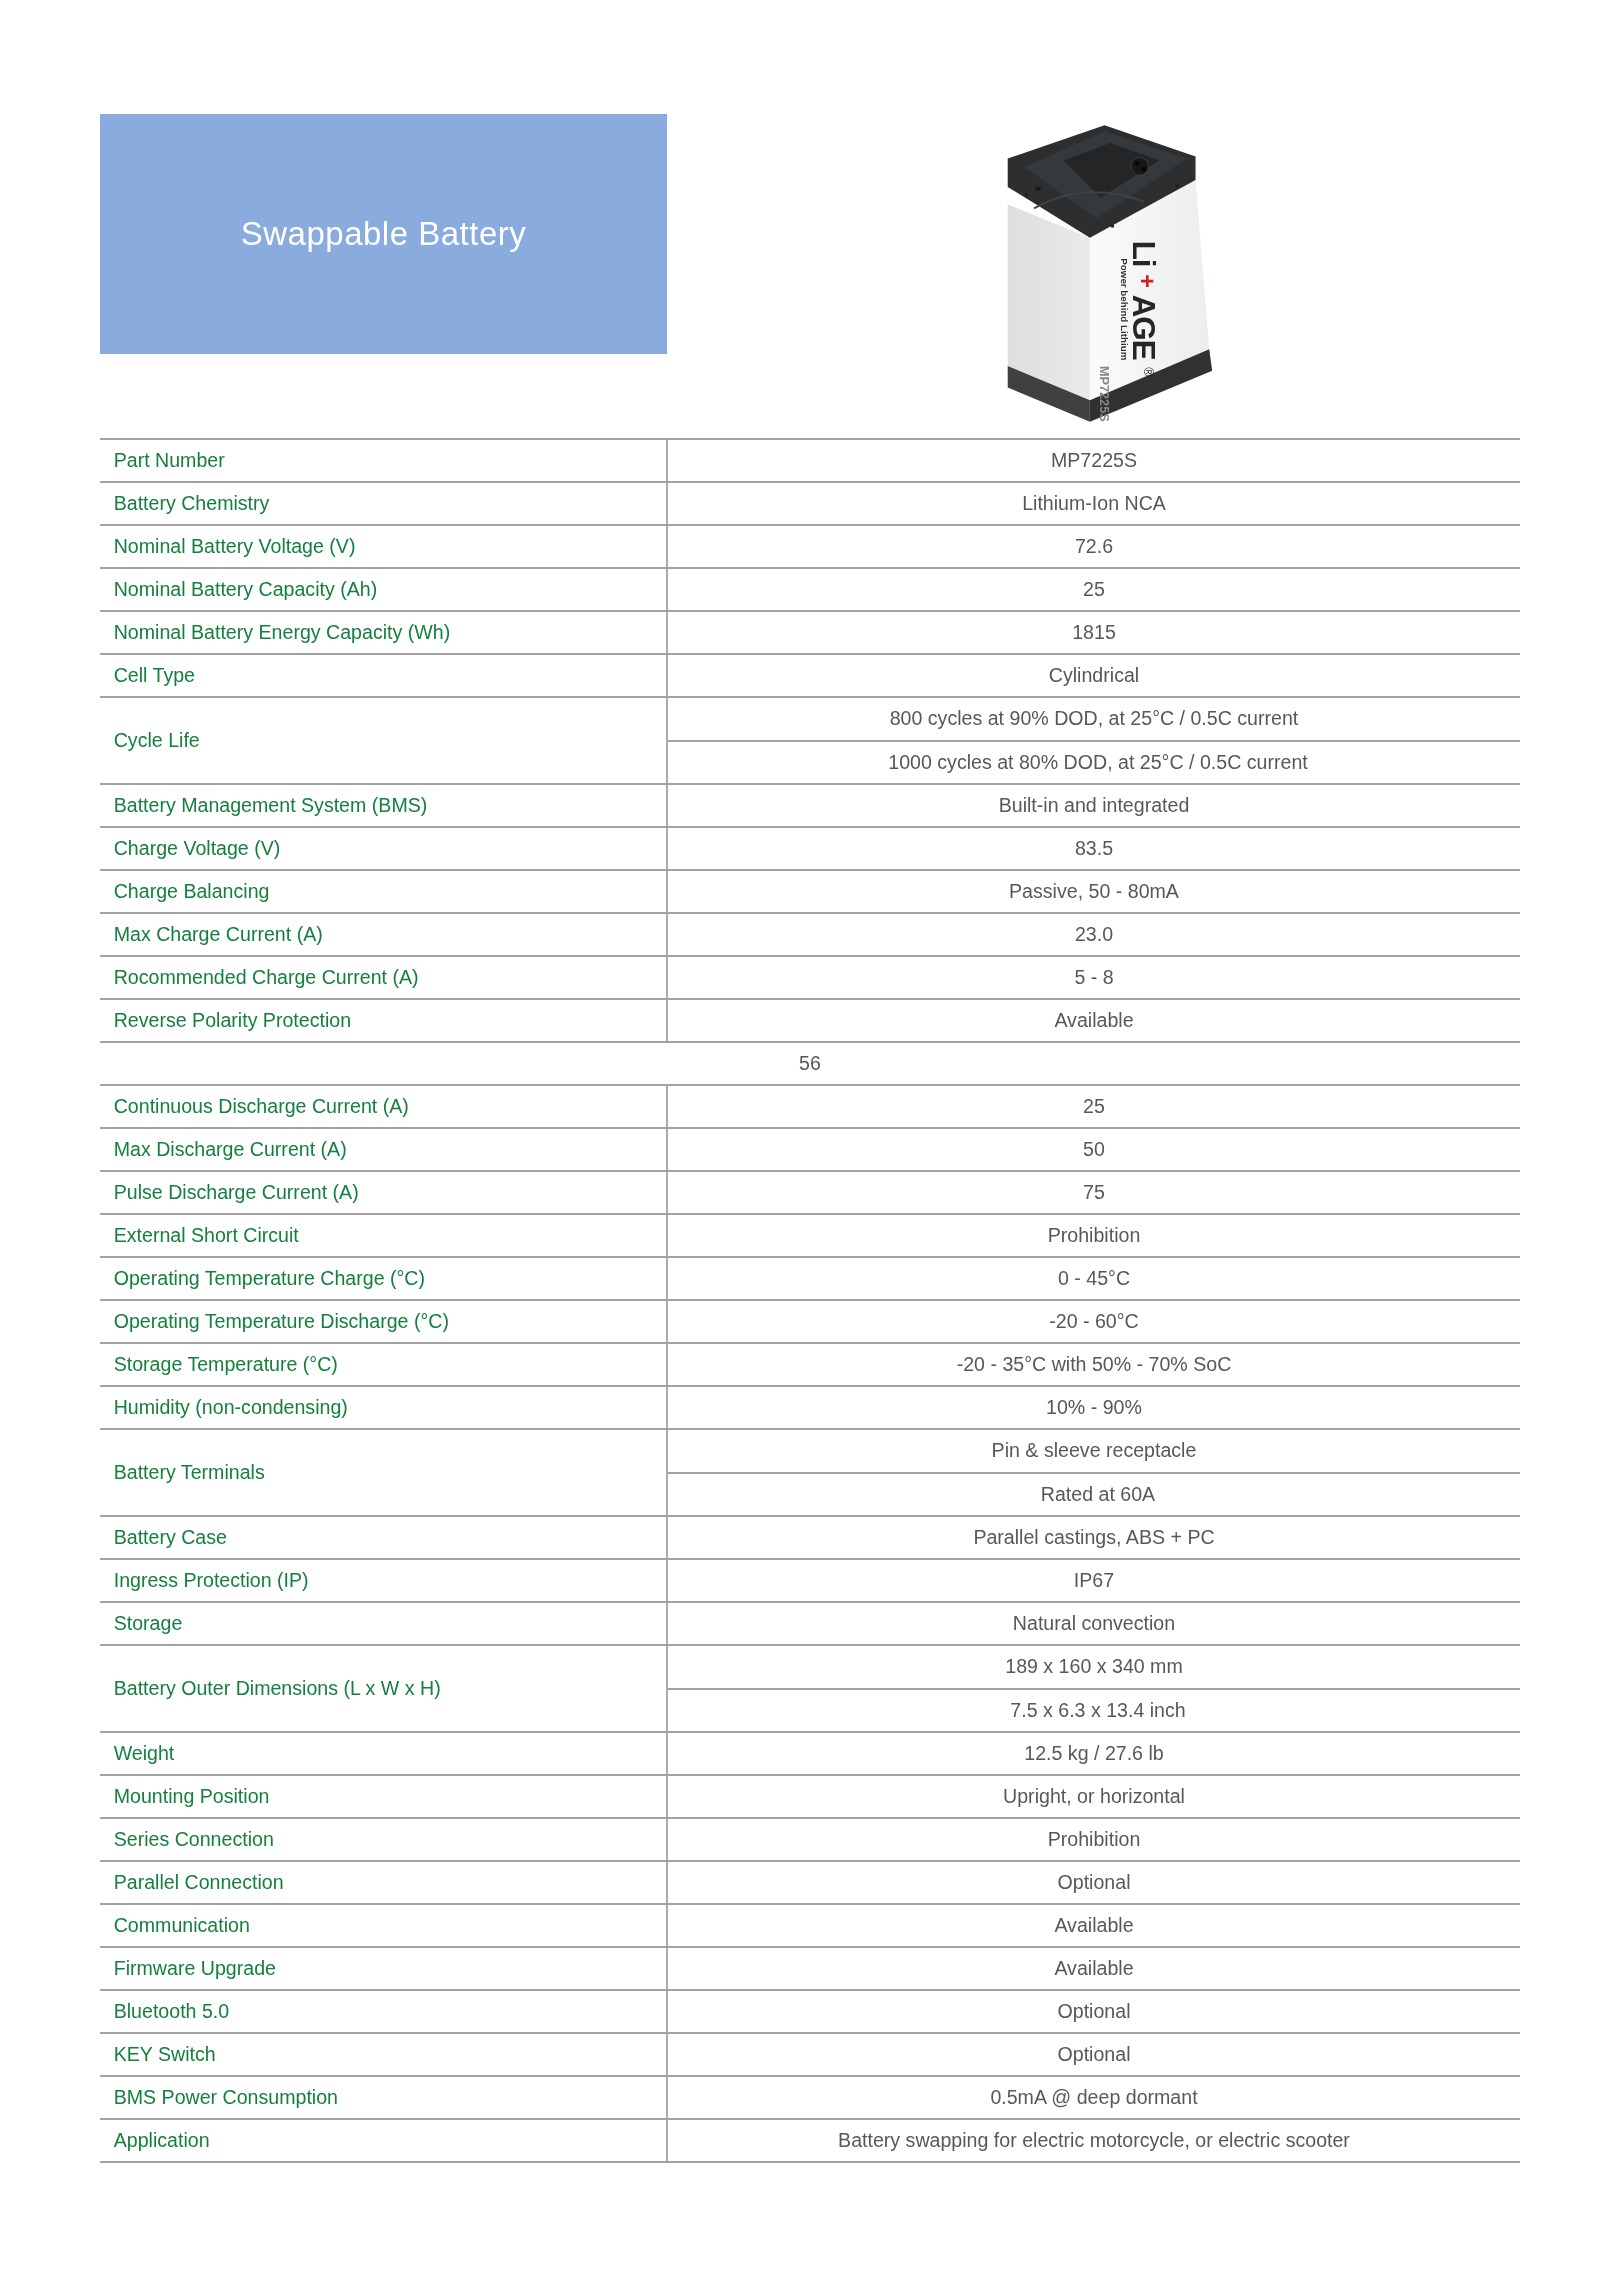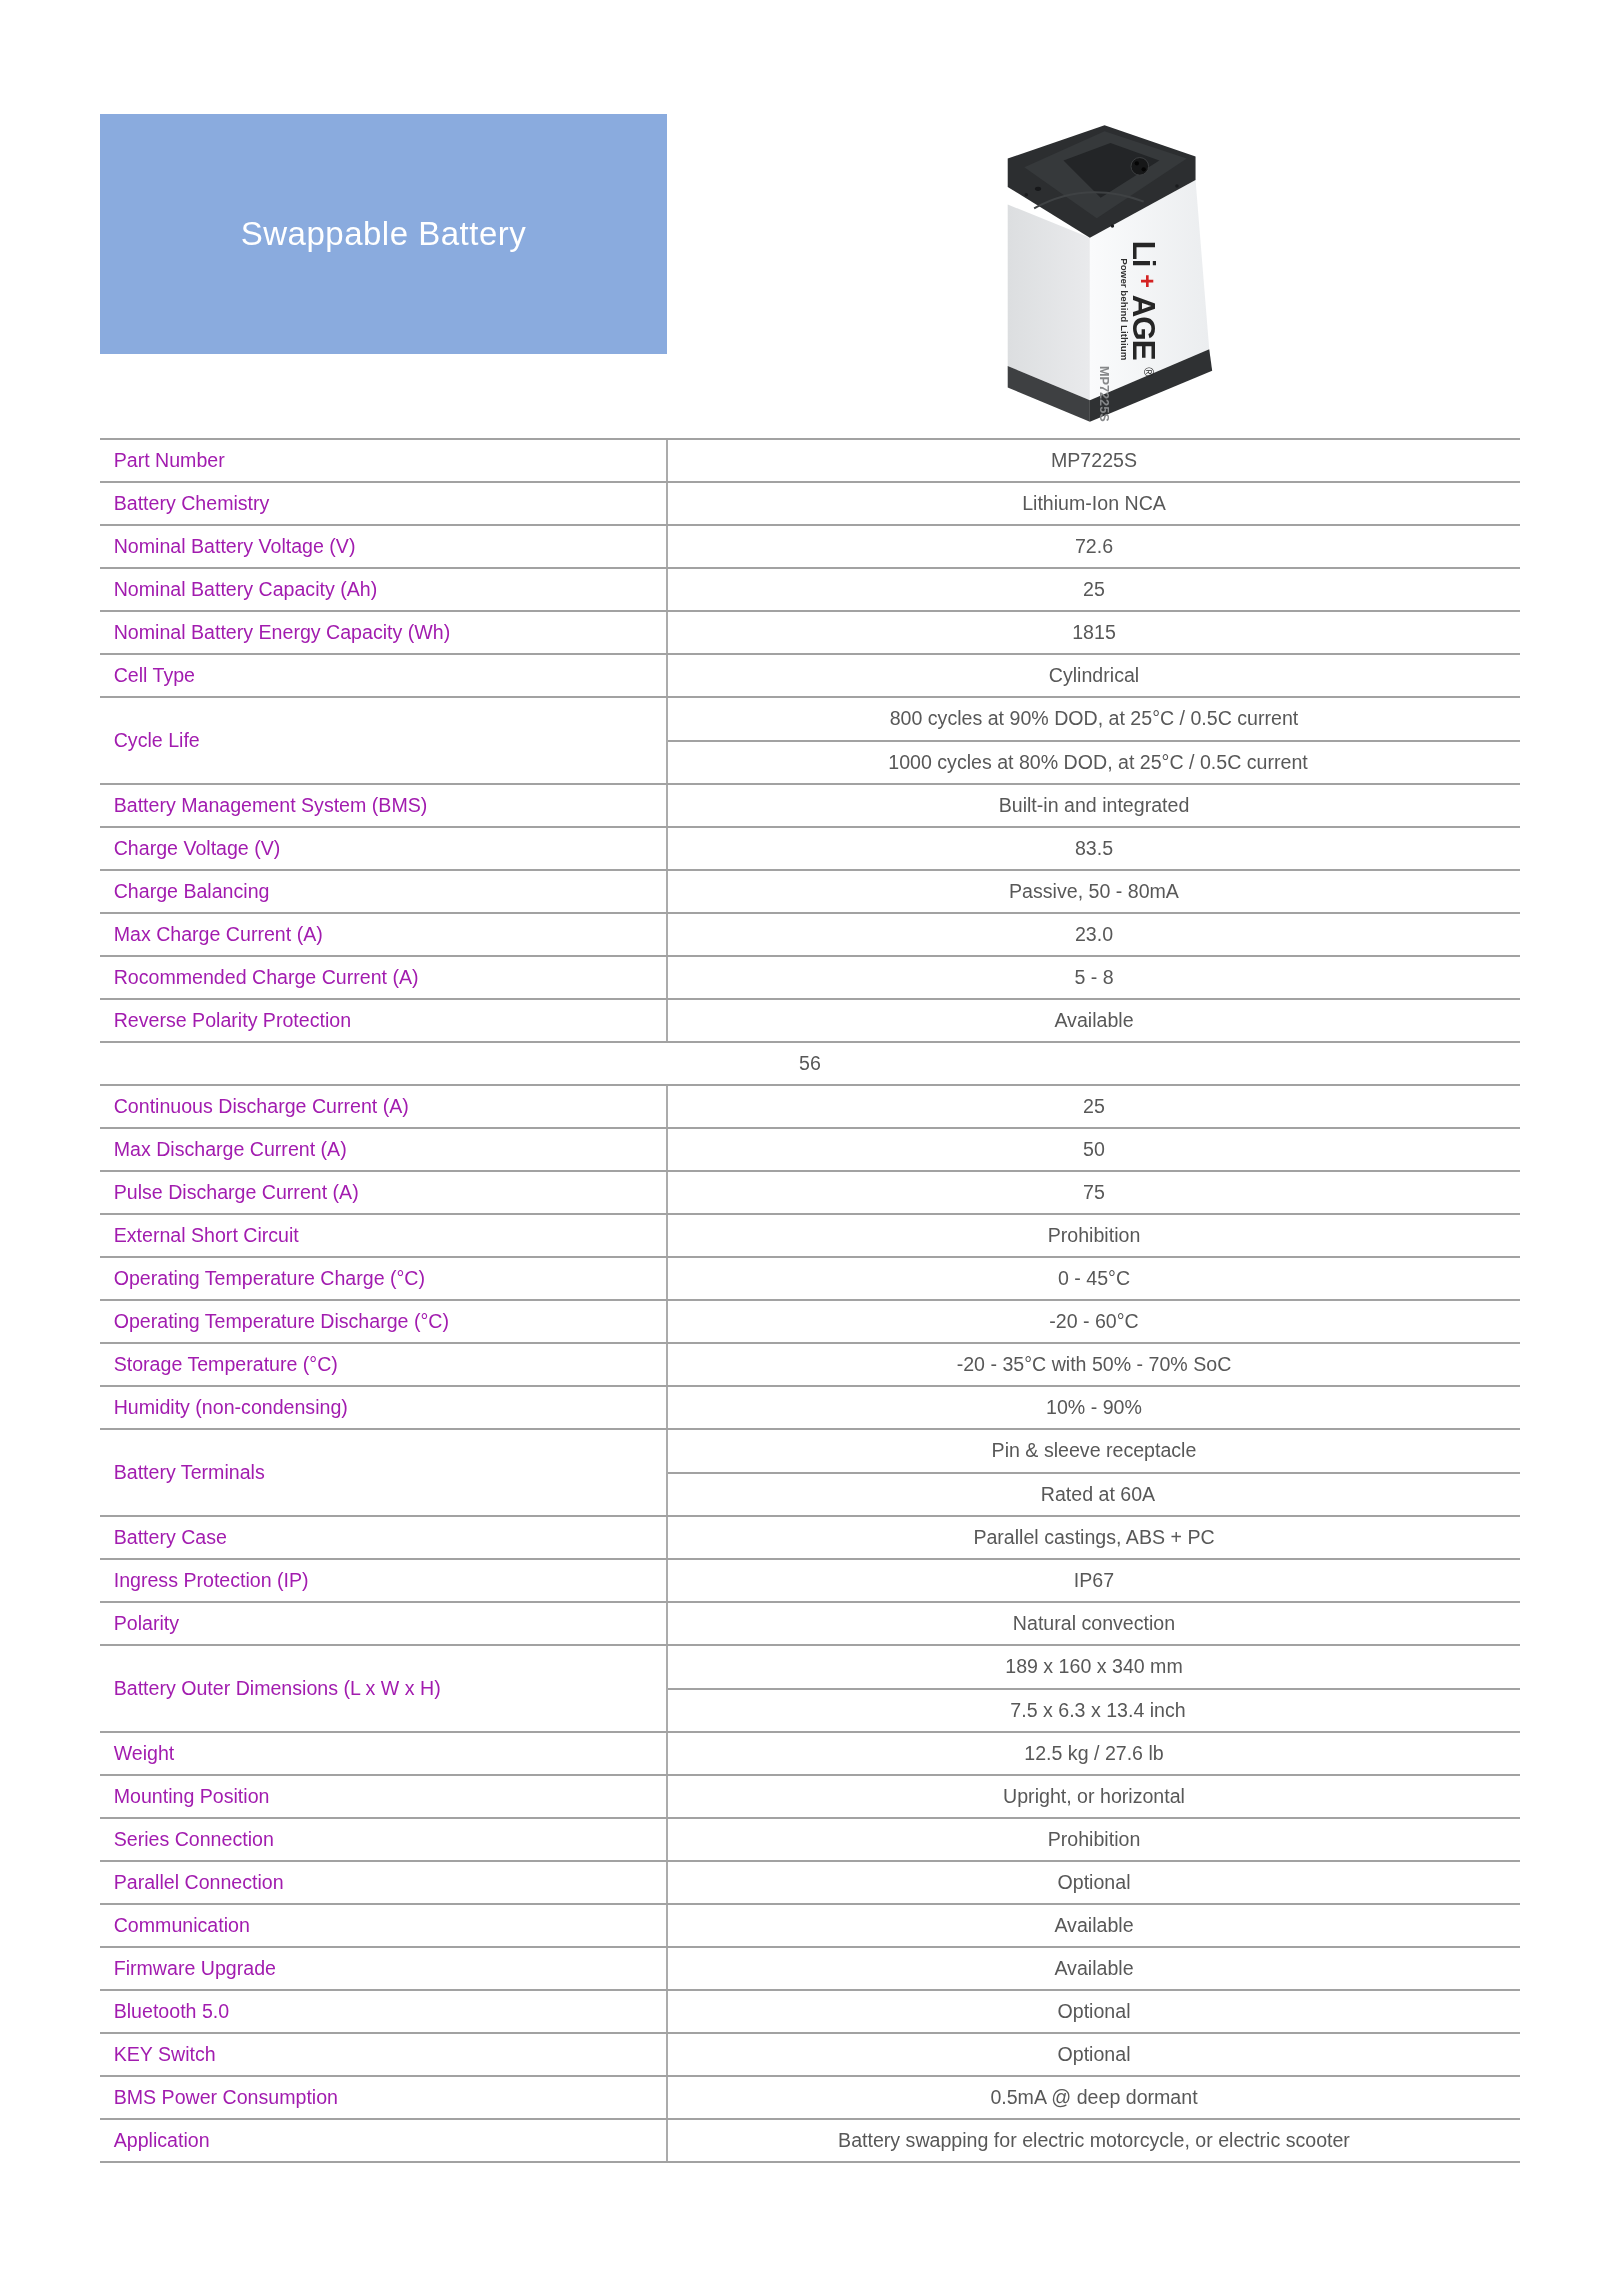--- a/index.html
+++ b/index.html
@@ -17,21 +17,21 @@
 
   .spec-table {
     position:absolute; left:100px; top:438px; width:1420px;
     border-bottom:2px solid #a2a2a2;
   }
   .t-row { display:flex; width:100%; height:43px; border-top:2px solid #a2a2a2; box-sizing:border-box; }
   .t-row.double { height:87px; }
   .t-label {
     width:568px; box-sizing:border-box; border-right:2px solid #ababab;
     display:flex; align-items:center; padding-left:13.7px;
-    font-size:19.6px; color:#a21caf;
+    font-size:19.6px; color:#15803d;
   }
   .t-value { flex:1; display:flex; flex-direction:column; }
   .t-value .sub {
     flex:1; display:flex; align-items:center; justify-content:center;
     font-size:19.6px; color:#585858; text-align:center;
   }
   .t-value .sub + .sub { border-top:2px solid #a2a2a2;padding-left:8px; }
 </style>
 </head>
 <body>
@@ -233,21 +233,21 @@
           <div class="sub">Parallel castings, ABS + PC</div>
         </div>
       </div>
       <div class="t-row">
         <div class="t-label">Ingress Protection (IP)</div>
         <div class="t-value">
           <div class="sub">IP67</div>
         </div>
       </div>
       <div class="t-row">
-        <div class="t-label">Polarity</div>
+        <div class="t-label">Storage</div>
         <div class="t-value">
           <div class="sub">Natural convection</div>
         </div>
       </div>
       <div class="t-row double">
         <div class="t-label">Battery Outer Dimensions (L x W x H)</div>
         <div class="t-value">
           <div class="sub">189 x 160 x 340 mm</div>
           <div class="sub">7.5 x 6.3 x 13.4 inch</div>
         </div>

